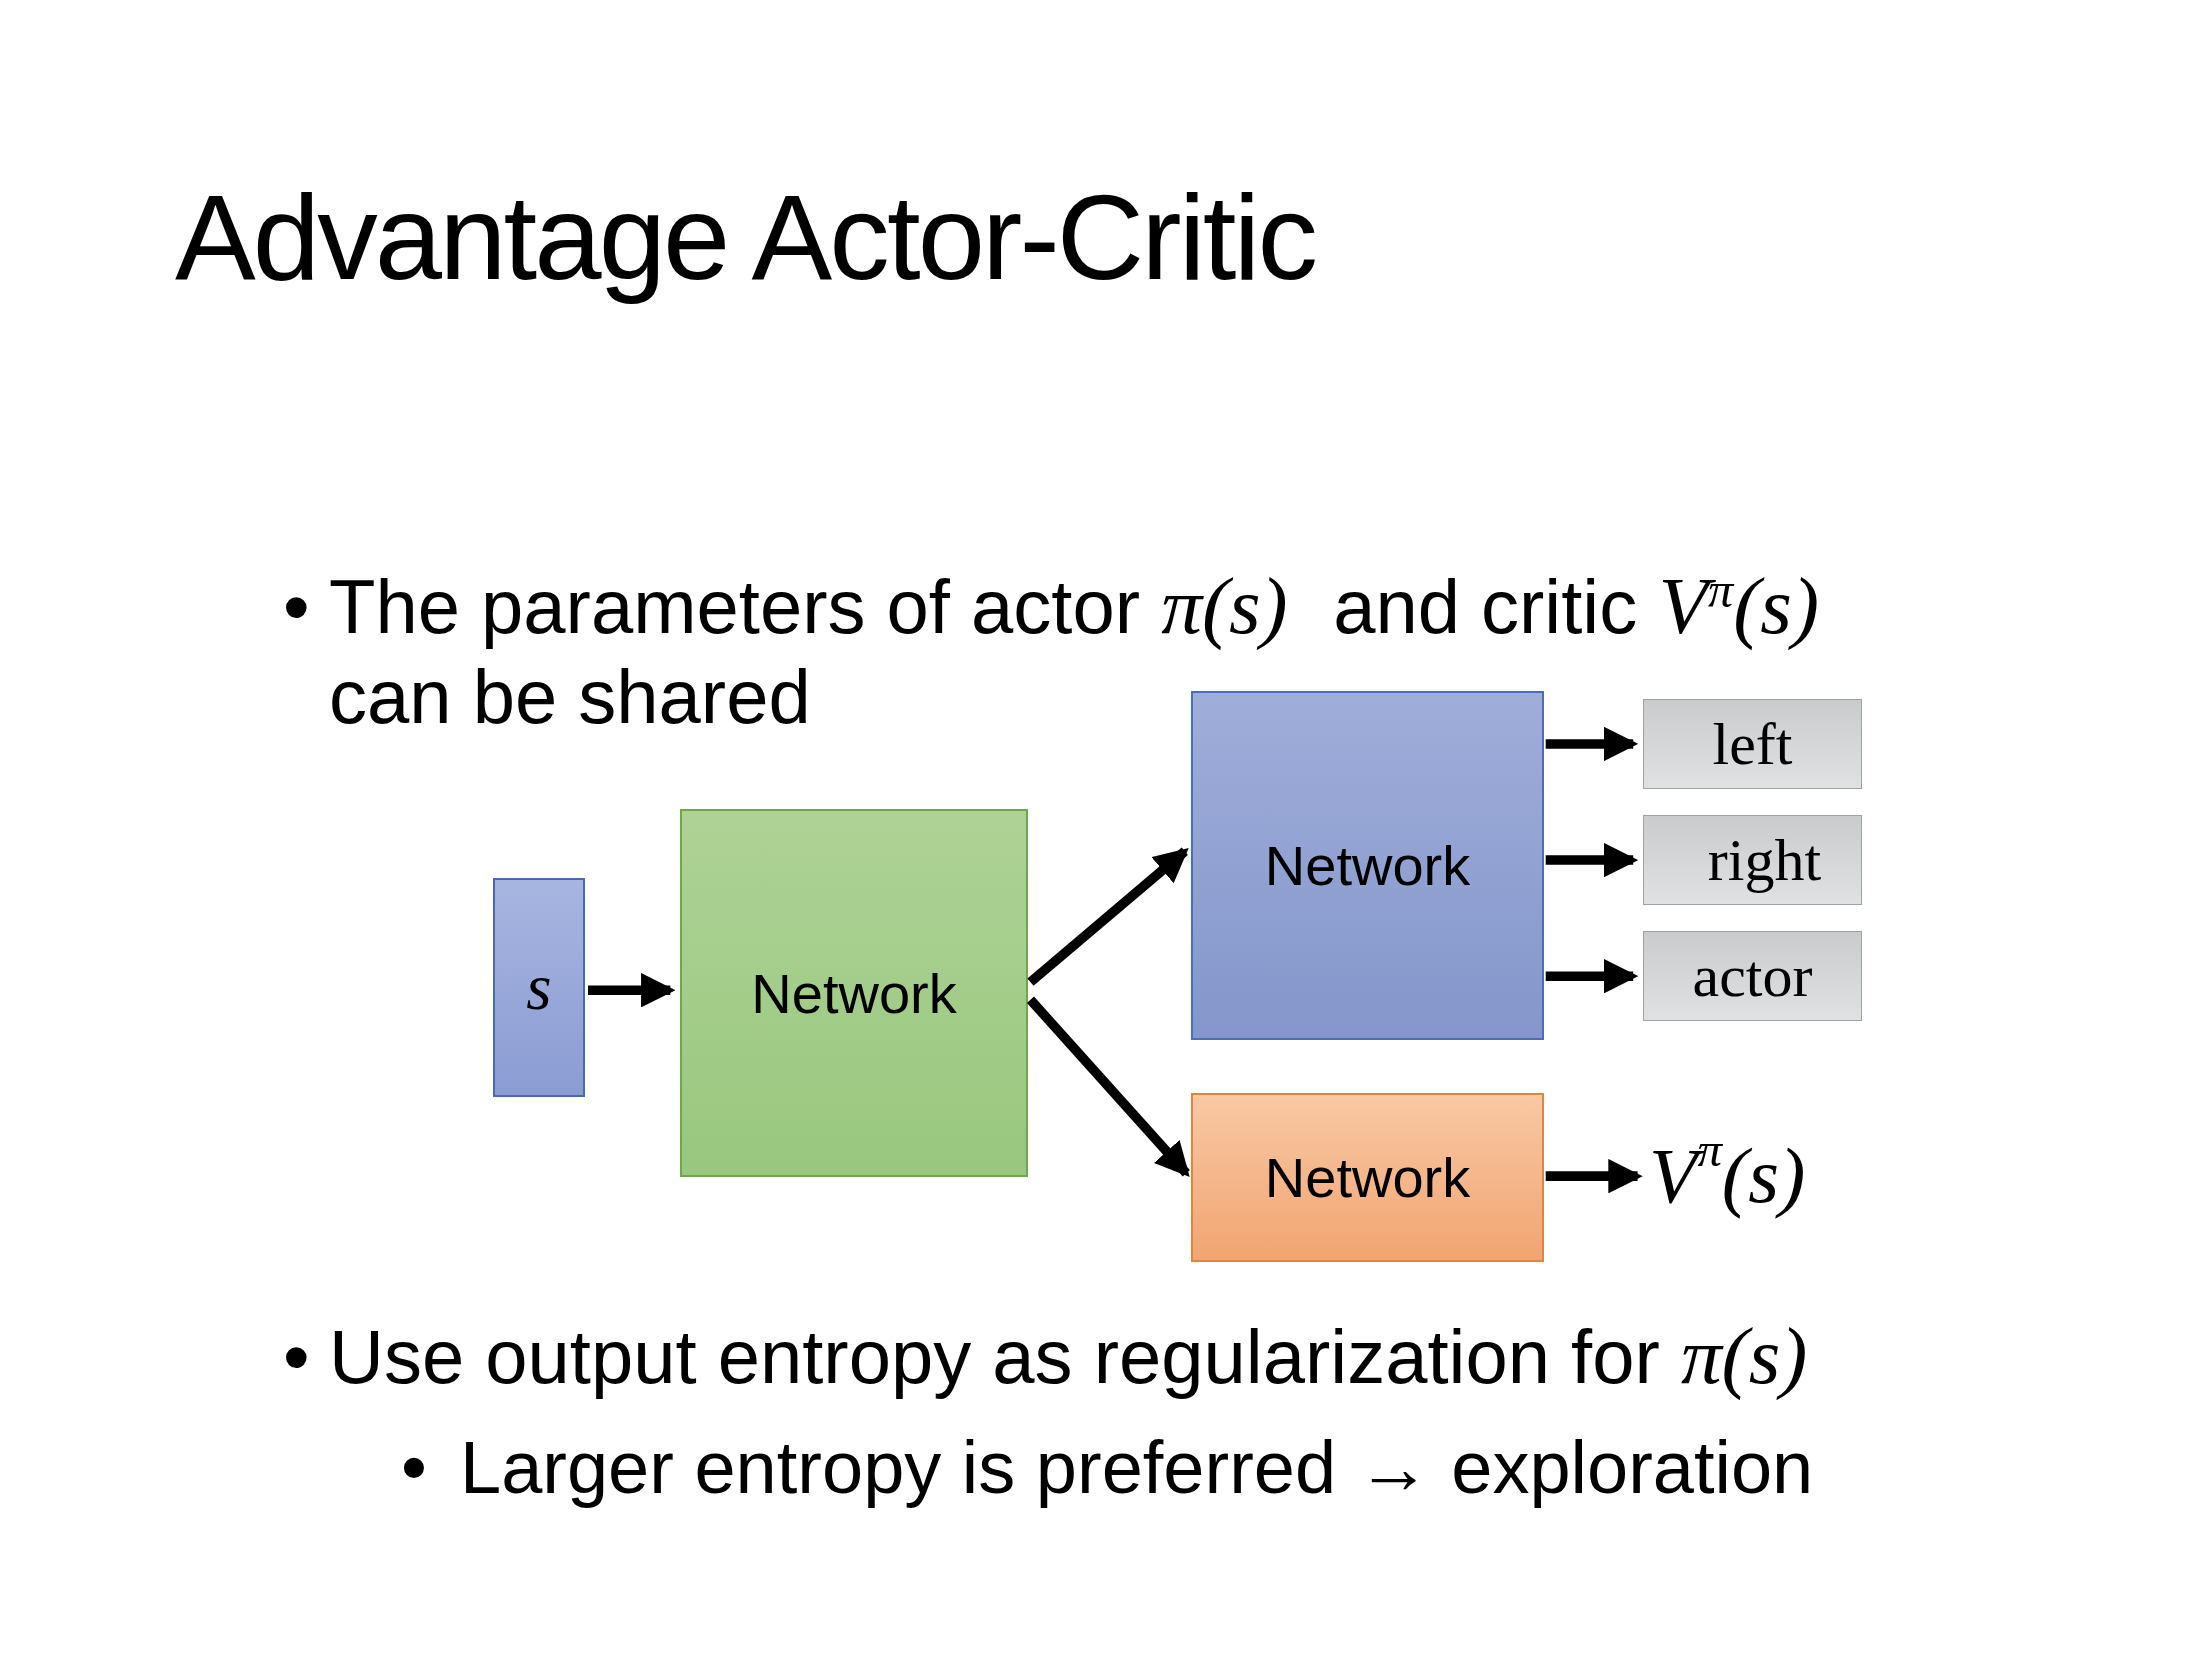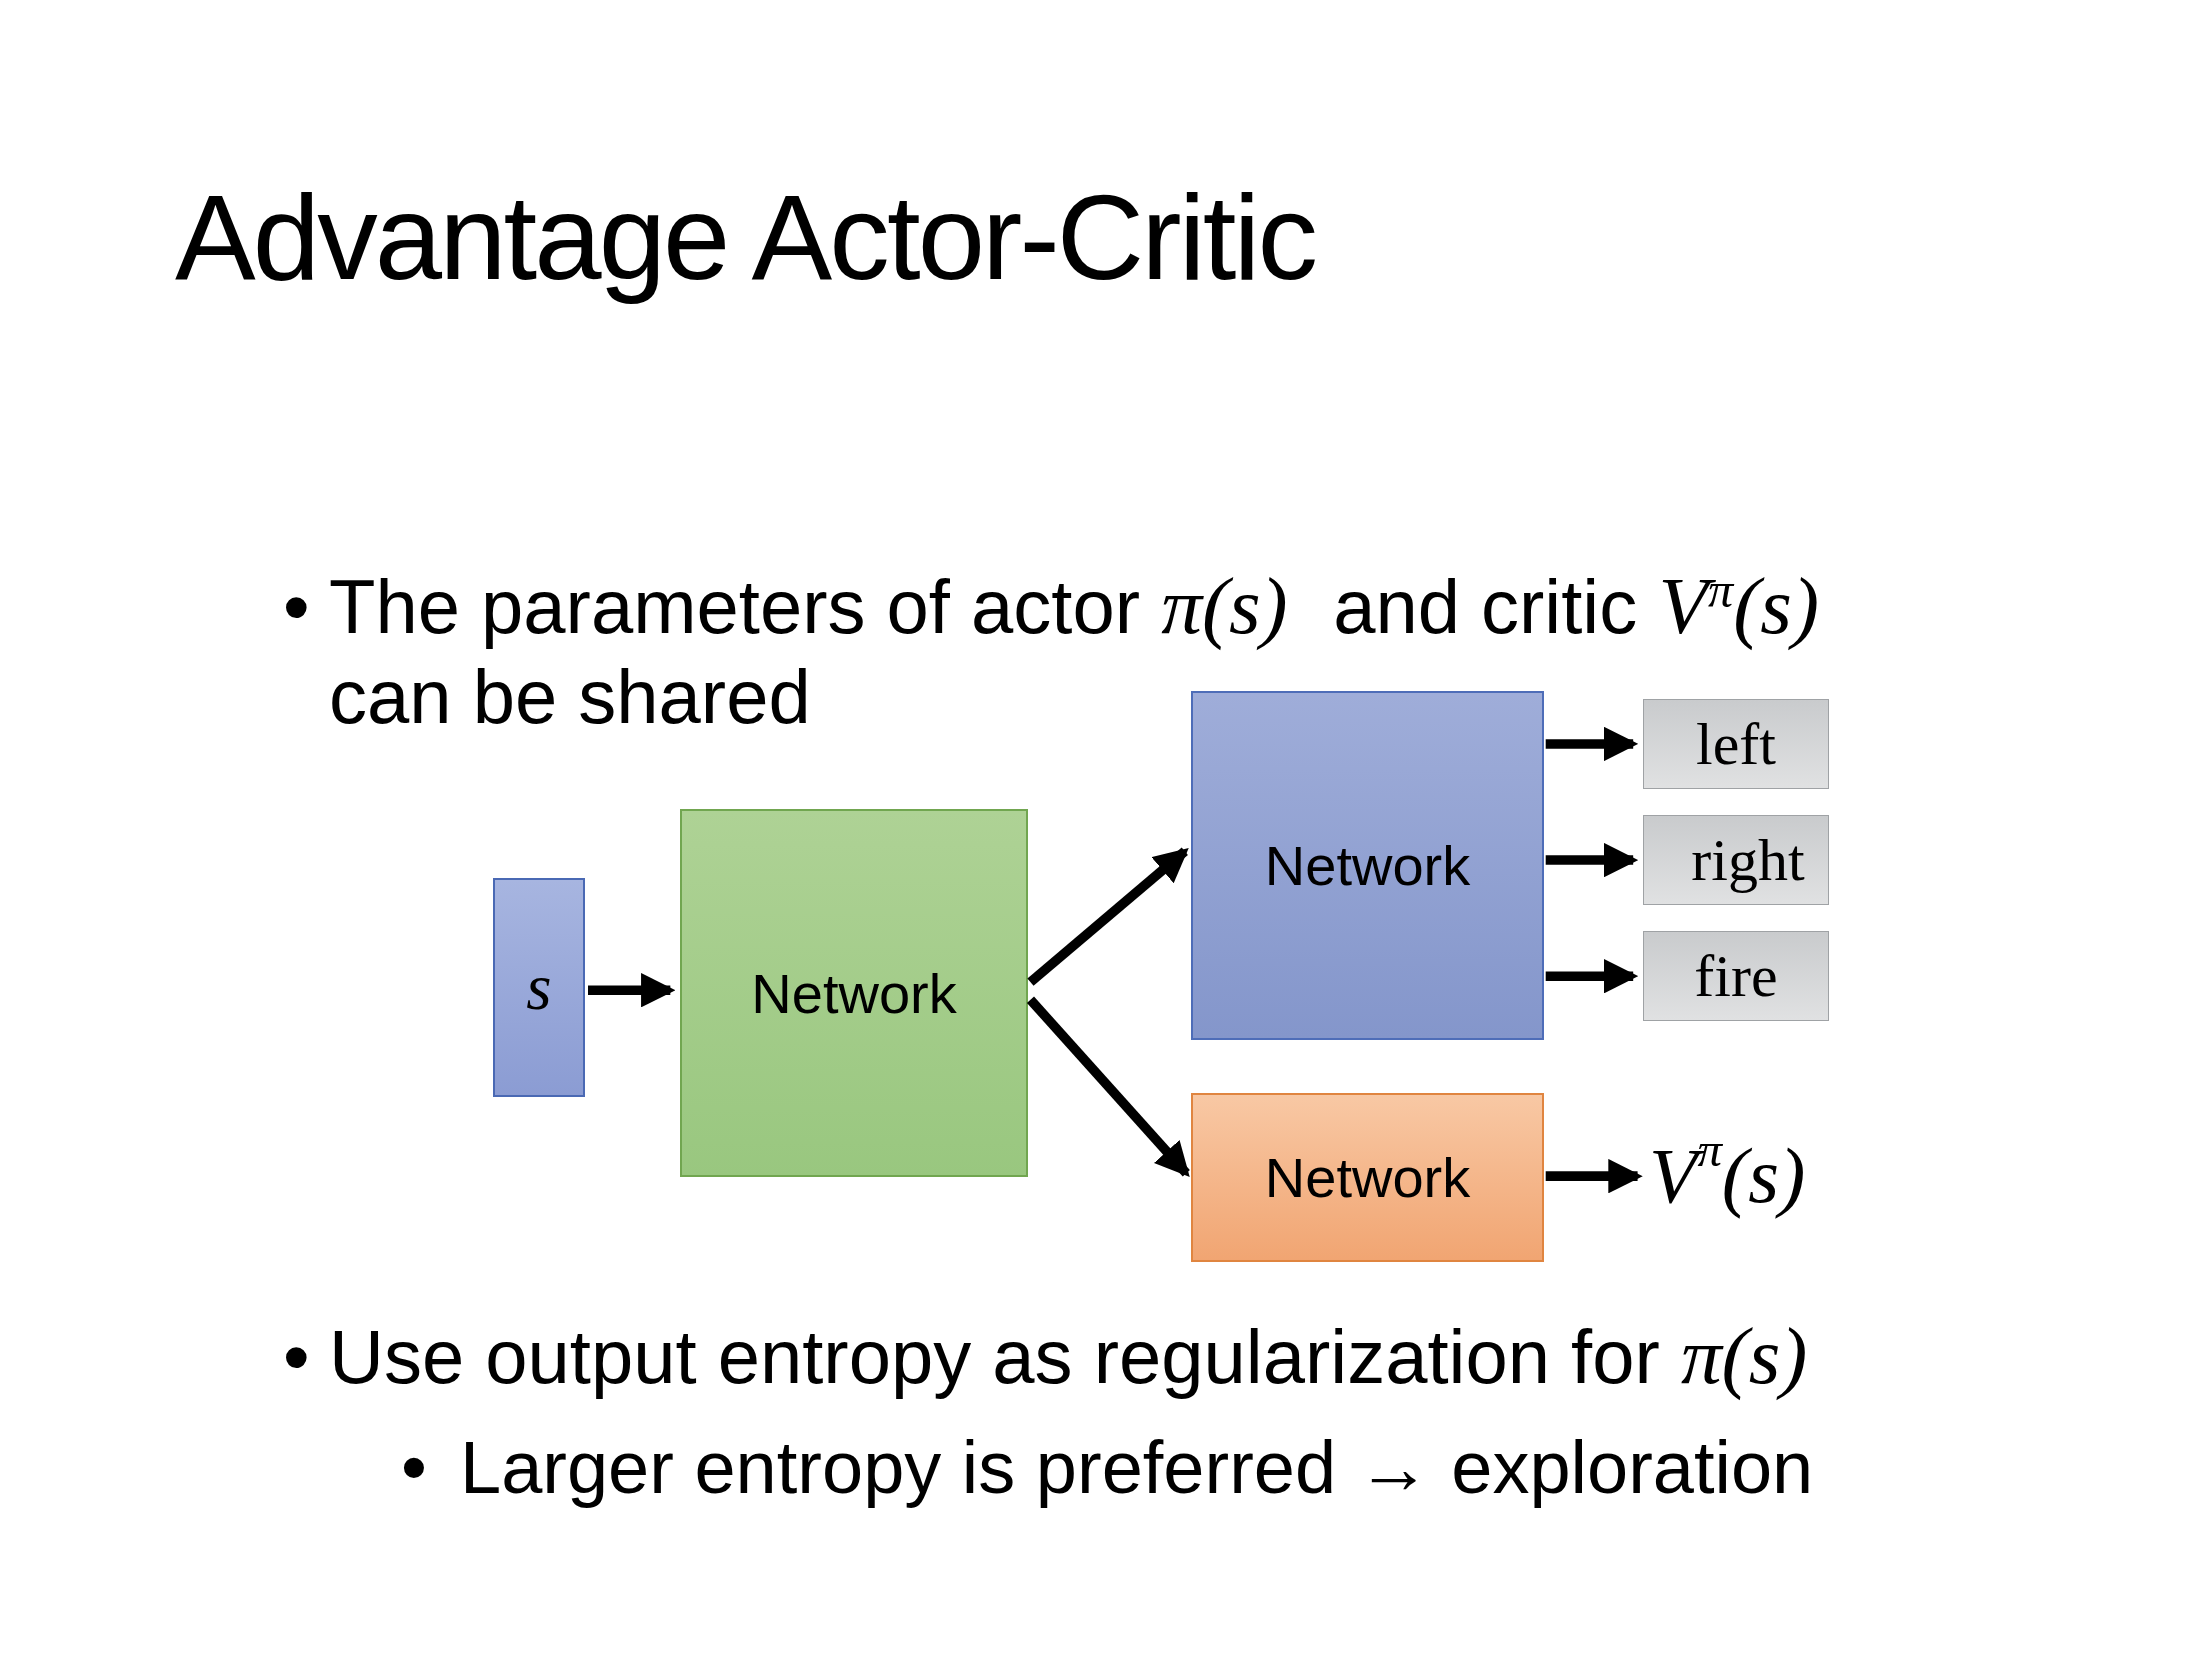--- a/index.html
+++ b/index.html
@@ -43,21 +43,21 @@
     background:linear-gradient(180deg,var(--actor-fill-top,#9fadd9),var(--actor-fill-bottom,#8496cb));
     border:2.2px solid var(--actor-border,#4e6db8);
   }
   .critic-box{
     left:1191px;top:1093px;width:353px;height:169px;
     background:linear-gradient(180deg,var(--critic-fill-top,#f8c8a4),var(--critic-fill-bottom,#f1a572));
     border:2.2px solid var(--critic-border,#e08540);
   }
   .net-label{font-size:56px;color:#000;}
   .action-box{
-    left:1643px;width:186px;height:90px;
+    left:1643px;width:219px;height:90px;
     background:linear-gradient(180deg,var(--action-fill-top,#c9cbcd),var(--action-fill-bottom,#e0e1e2));
     border:1.5px solid var(--action-border,#9fa2a5);
     font-family:"Liberation Serif","DejaVu Serif",serif;font-size:60px;
   }
   .action-left{top:699px;}
   .action-right{top:815px;padding-left:24px;}
   .action-fire{top:931px;}
   .value-label{
     position:absolute;left:1649px;top:1120px;height:110px;display:flex;align-items:center;
     font-size:74px;white-space:nowrap;
@@ -98,21 +98,21 @@
     <span class="net-label">Network</span>
   </div>
 
   <div class="box action-box action-left">
     <span>left</span>
   </div>
   <div class="box action-box action-right">
     <span>right</span>
   </div>
   <div class="box action-box action-fire">
-    <span>fire</span>
+    <span>actor</span>
   </div>
 
   <div class="value-label">
     <span class="m">V</span>
       <span class="msup">π</span>
       <span class="m">(s)</span>
   </div>
 
   <svg class="arrows" viewBox="0 0 3000 2250" xmlns="http://www.w3.org/2000/svg">
     <defs>

